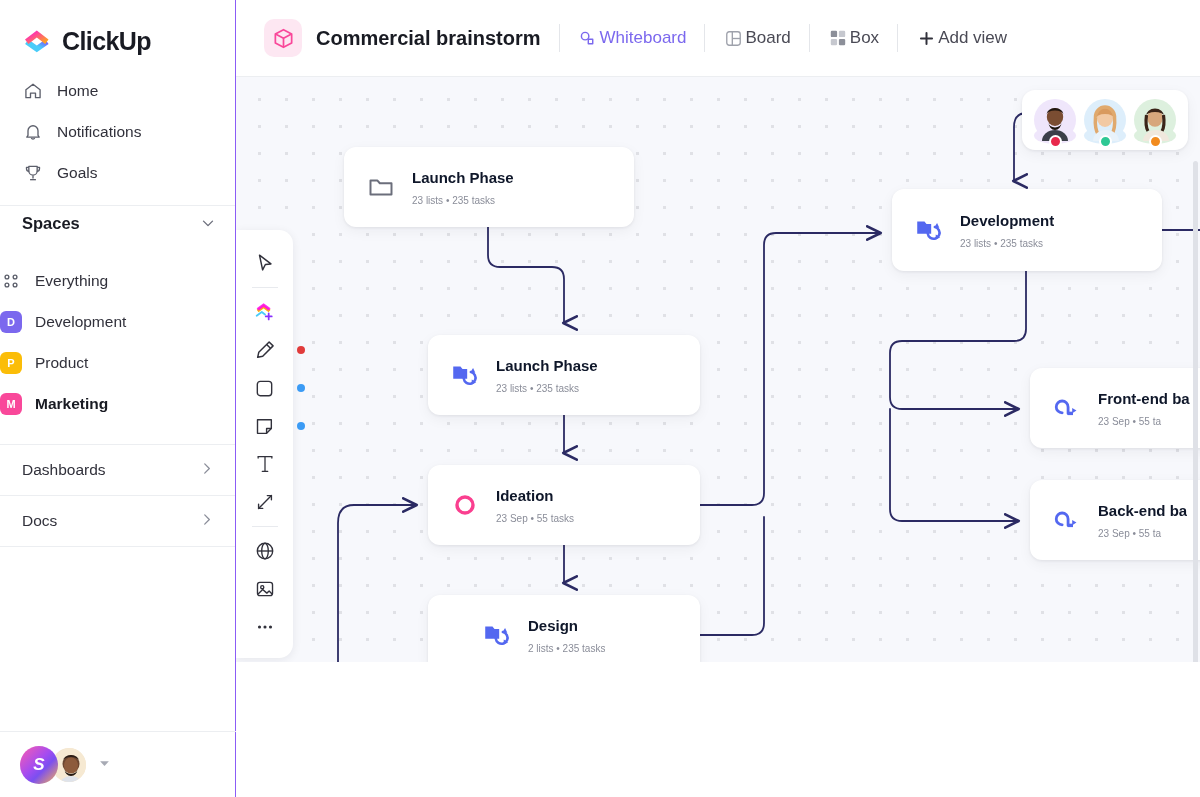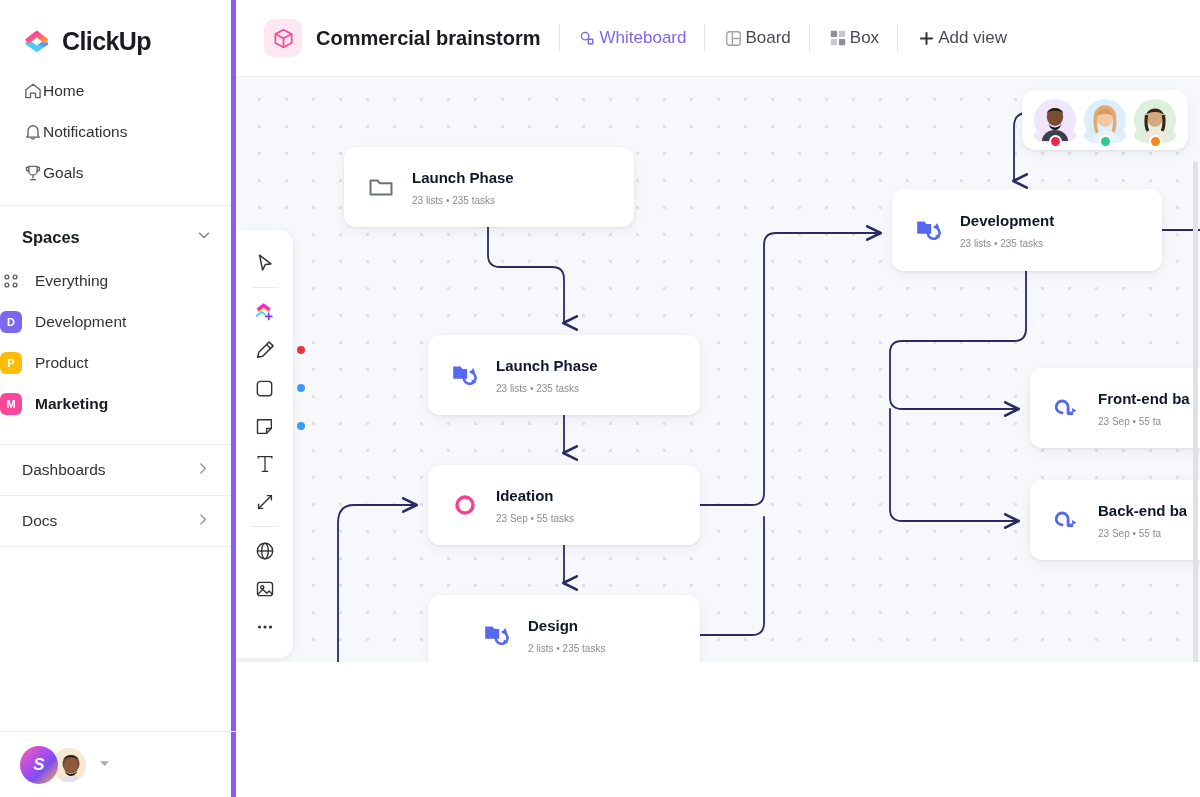--- a/index.html
+++ b/index.html
@@ -6,39 +6,39 @@
   html, body {
     width: 1200px; height: 797px;
     font-family: "Liberation Sans", sans-serif;
     background: #ffffff; overflow: hidden;
   }
   #app { position: relative; width: 1200px; height: 797px; display: flex; }
 
   
   .sidebar {
     width: 236px; height: 797px; background: #fff;
-    border-right: 5px solid #8b5cf6;
+    border-right: 1px solid #8b5cf6;
     position: relative; flex: 0 0 236px;
   }
   .brand { display: flex; align-items: center; gap: 10px; padding: 20px 0 0 22px; height: 62px; }
   .brand-logo { width: 30px; height: 30px; position: relative; }
   .brand-name { font-size: 25px; font-weight: bold; color: #191b23; letter-spacing: -0.6px; }
 
   .nav-group { padding: 8px 0 0 0; }
   .nav-item {
-    display: flex; align-items: center; 
+    display: flex; align-items: center; gap: 14px;
     height: 41px; padding-left: 22px; cursor: pointer;
     color: #31313b; font-size: 15.5px;
   }
   .nav-ico { width: 21px; height: 21px; display: flex; align-items: center; justify-content: center; flex: 0 0 21px; }
 
   .divider { height: 1px; background: #eceef1; margin: 12px 0 0 0; }
 
   .spaces-head {
-    display: flex; align-items: center; justify-content: space-between;
+    display: flex; align-items: flex-start; justify-content: space-between;
     padding: 0 18px 0 22px; height: 46px; margin-top: 8px; cursor: pointer;
   }
   .spaces-title { font-size: 16.5px; font-weight: bold; color: #191b23; }
 
   .space-item {
     display: flex; align-items: center; gap: 13px;
     height: 41px; cursor: pointer;
     font-size: 15.5px; color: #31313b;
   }
   .space-item.active .space-label { font-weight: bold; color: #191b23; }

